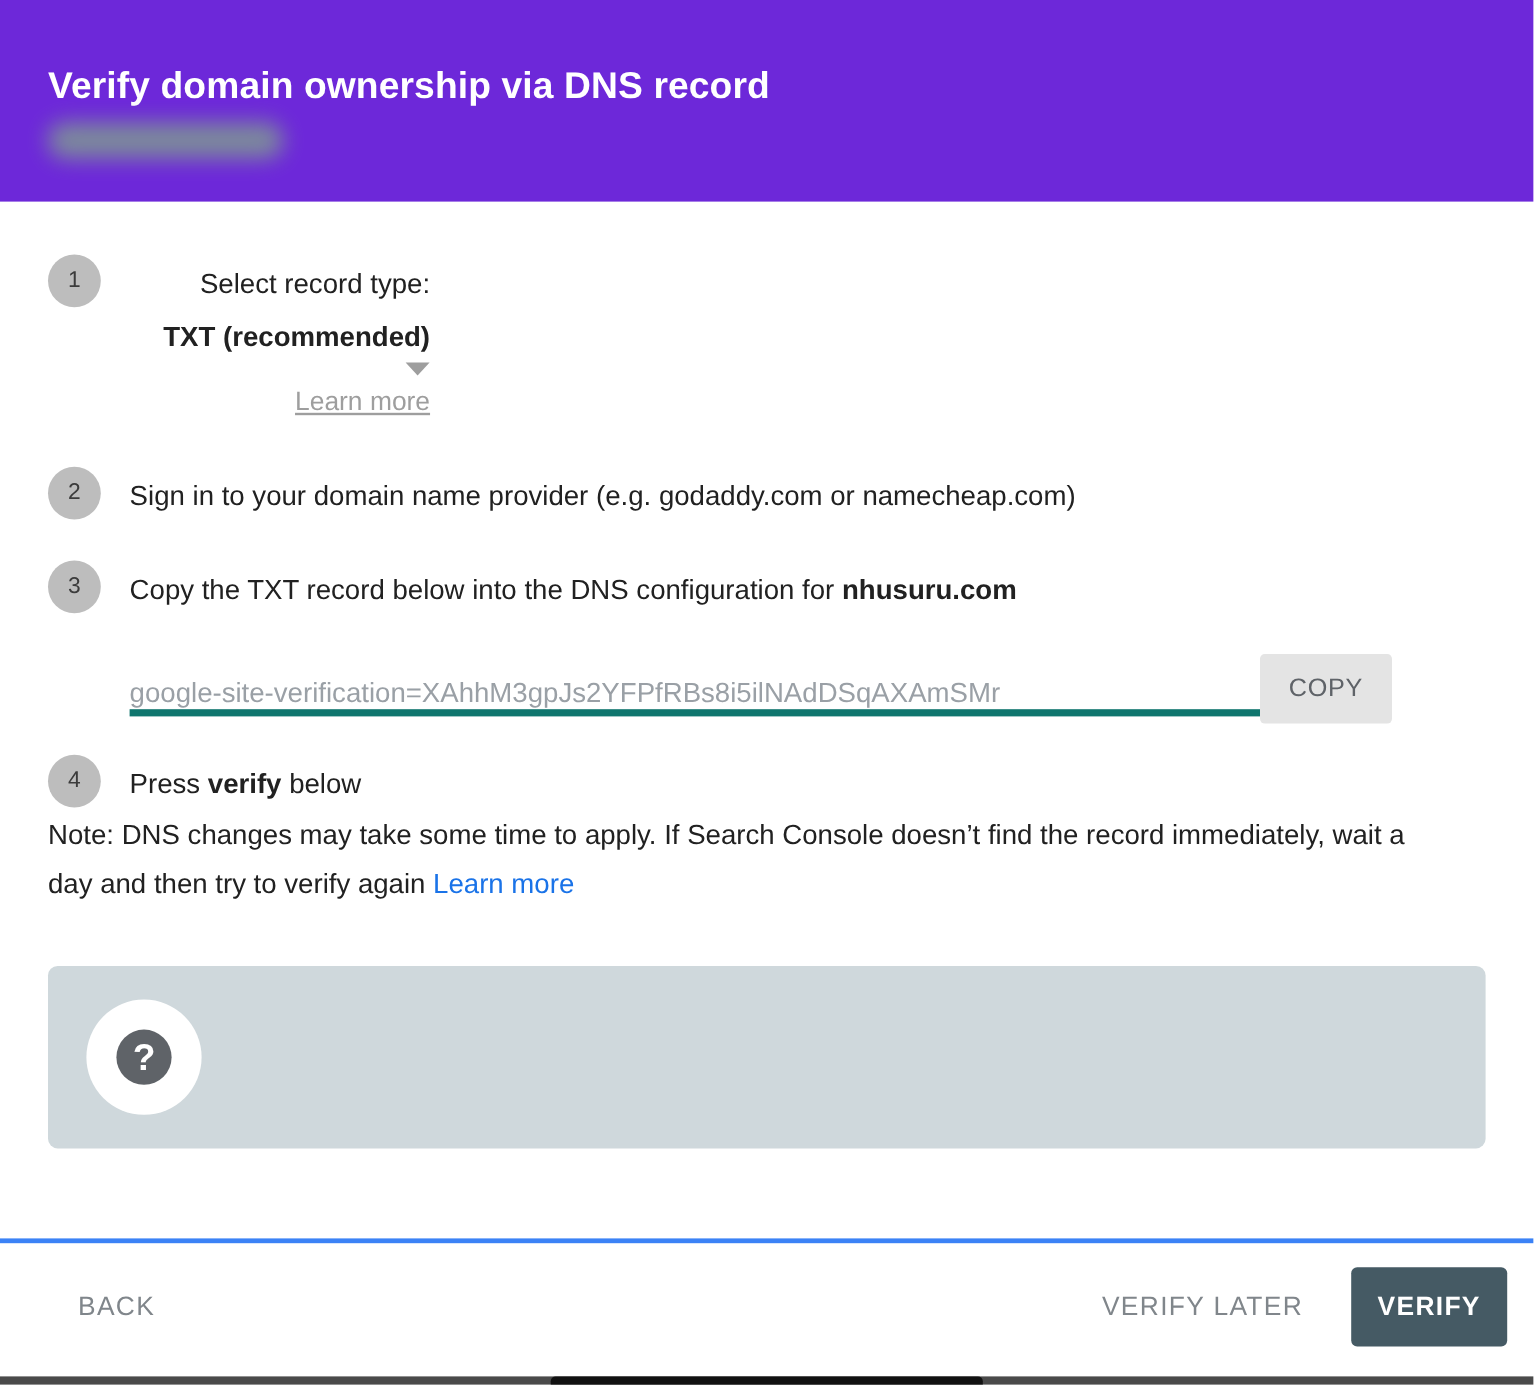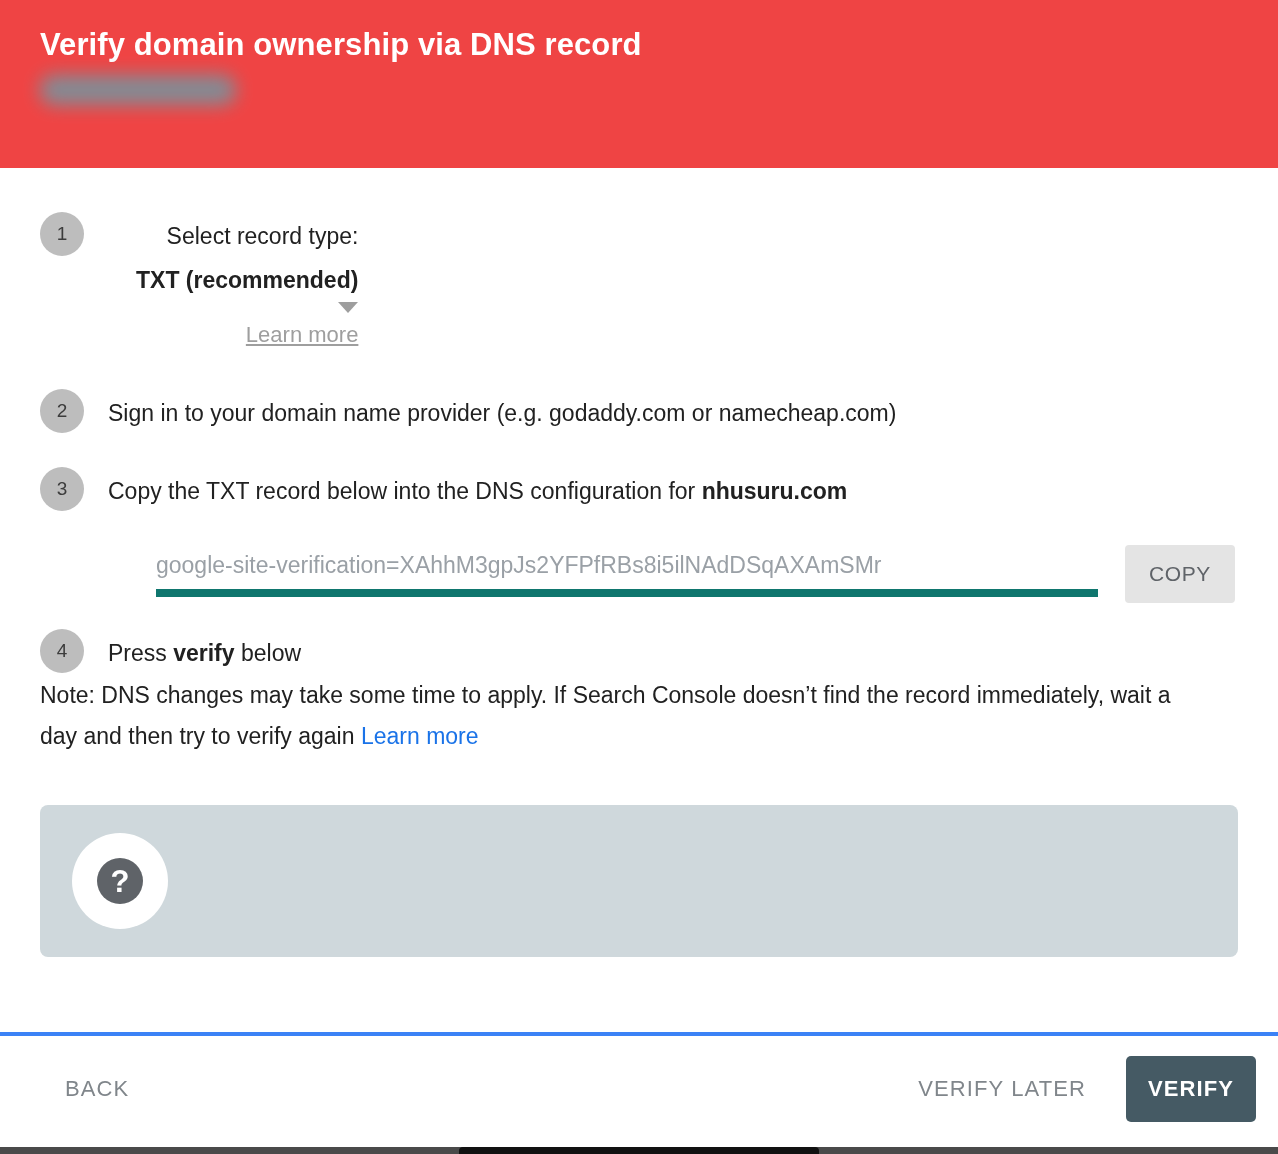--- a/index.html
+++ b/index.html
@@ -11,24 +11,24 @@
     width: 1278px;
     height: 1154px;
     font-family: "Liberation Sans", sans-serif;
     color: #212121;
     overflow: hidden;
     position: relative;
   }
 
   
   .header {
-    background: #ef4444;
+    background: #6d28d9;
     height: 168px;
     box-sizing: border-box;
-    padding: 13px 40px 0 40px;
+    padding: 40px 40px 0 40px;
     position: relative;
   }
   .header-title {
     color: #ffffff;
     font-size: 31px;
     font-weight: bold;
     line-height: 40px;
     letter-spacing: 0.1px;
     margin: 0;
     padding-top: 12px;
@@ -114,40 +114,39 @@
 
   
   .record-field-row {
     display: flex;
     align-items: flex-end;
     margin-top: 32px;
     padding-left: 68px;
   }
   .record-input-wrap {
     width: 942px;
-    border-bottom: 8px solid #0f766e;
+    border-bottom: 6px solid #0f766e;
     overflow: hidden;
-    padding-bottom: 10px;
-    margin-left: 48px;
+    padding-bottom: 0;
   }
   .record-input {
     font-size: 23px;
     color: #9aa0a6;
     white-space: nowrap;
     overflow: hidden;
     display: block;
     width: 100%;
     border: none;
     outline: none;
     background: transparent;
     font-family: "Liberation Sans", sans-serif;
     padding: 0;
   }
   .copy-button {
-    margin-left: 27px;
+    margin-left: 0;
     margin-bottom: -6px;
     background: #e4e4e4;
     border: none;
     border-radius: 4px;
     color: #5f6368;
     font-size: 21px;
     letter-spacing: 0.6px;
     padding: 17px 24px;
     font-family: "Liberation Sans", sans-serif;
     cursor: pointer;

